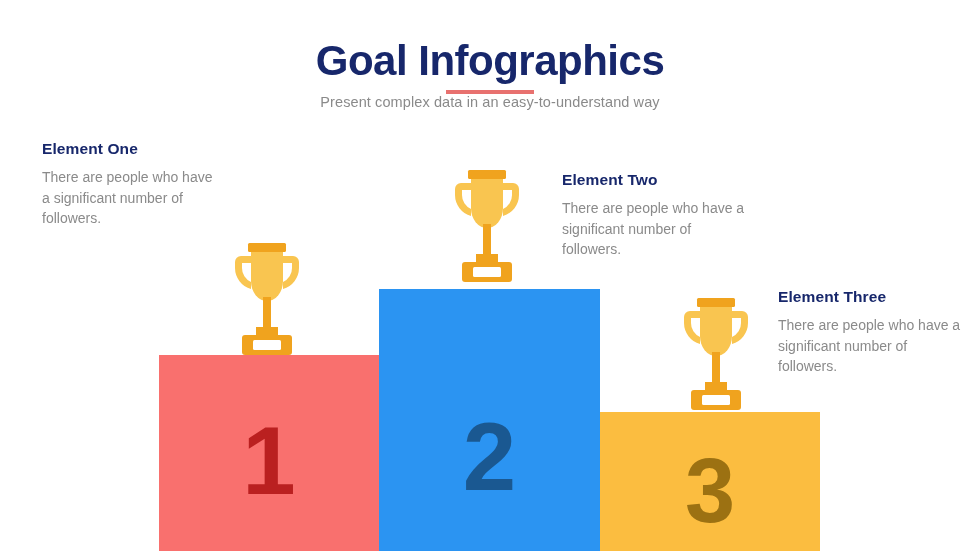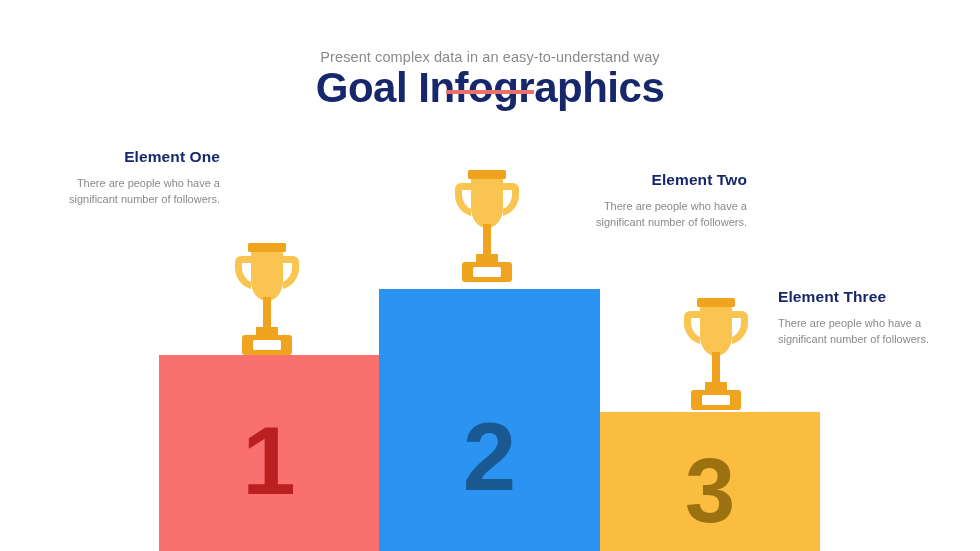--- a/index.html
+++ b/index.html
@@ -109,52 +109,51 @@
   
   .element-block { position: absolute; }
   .element-title {
     font-size: 15.5px;
     font-weight: bold;
     color: #17276b;
     letter-spacing: 0.1px;
   }
   .element-desc {
     margin-top: 9px;
-    font-size: 11px;
+    font-size: 14px;
     line-height: 1.48;
     color: #8a8a8a;
   }
 
   #element-one {
     left: 42px;
-    top: 148px;
+    top: 140px;
     width: 178px;
-    text-align: right;
   }
   #element-two {
     left: 562px;
     top: 171px;
     width: 185px;
-    text-align: right;
+    text-align: left;
   }
   #element-three {
     left: 778px;
     top: 288px;
     width: 190px;
     text-align: left;
   }
 </style>
 </head>
 <body>
 
 <div id="stage">
 
   <div id="header">
+    <div id="page-title">Goal Infographics</div>
     <div id="page-subtitle">Present complex data in an easy-to-understand way</div>
-    <div id="page-title">Goal Infographics</div>
   </div>
   <div id="title-underline"></div>
 
   <div class="podium" id="podium-1">
     <div class="rank">1</div>
   </div>
 
   <div class="podium" id="podium-2">
     <div class="rank">2</div>
   </div>

